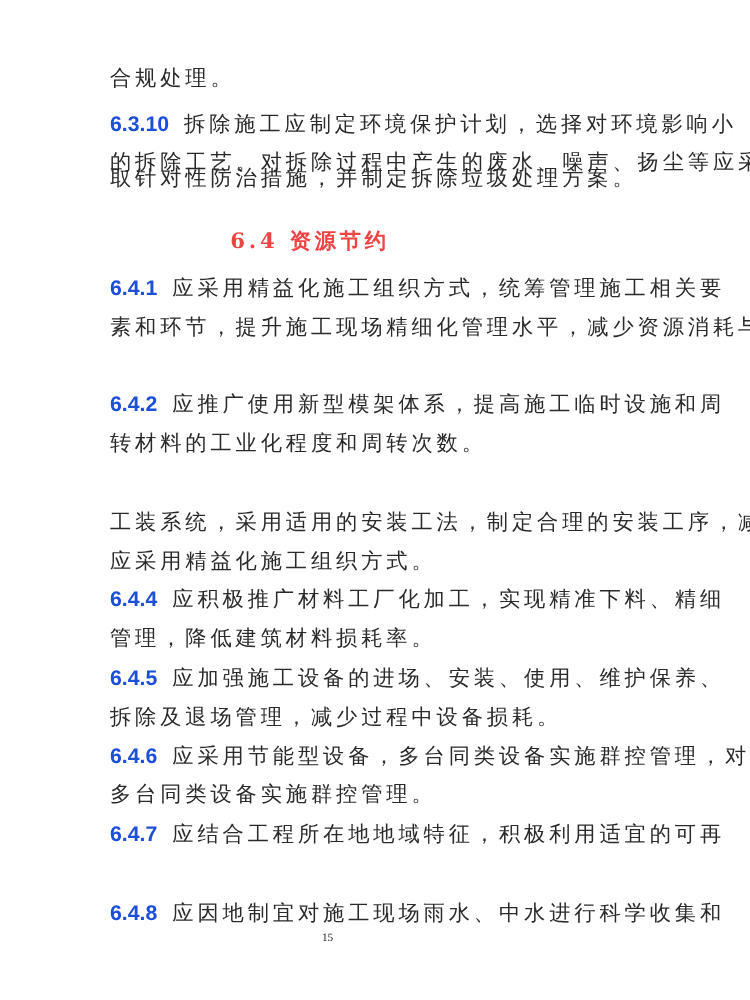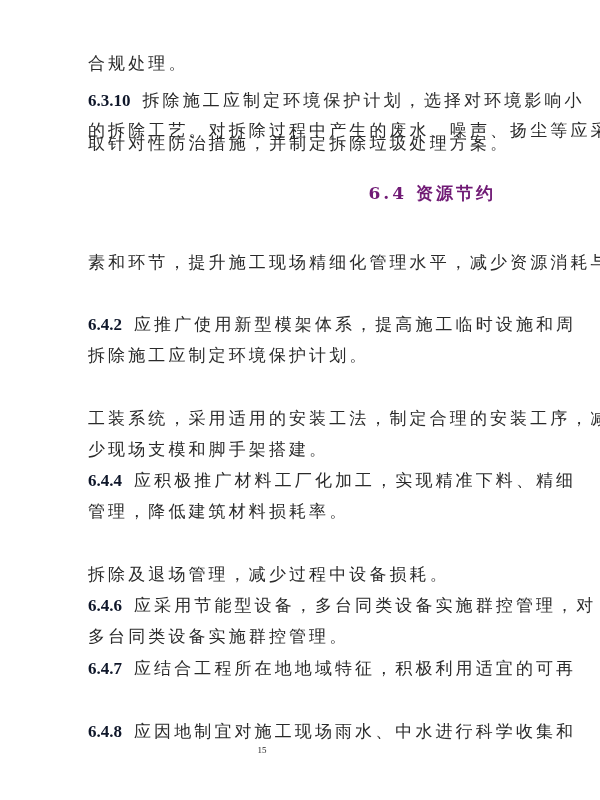--- a/index.html
+++ b/index.html
@@ -7,53 +7,55 @@
     width: 600px; height: 800px; background: #ffffff; position: relative; overflow: hidden;
     font-family: "DejaVu Serif", "Liberation Serif", serif;
     color: #1a1a1a;
   }
   .page { position: absolute; left: 0; top: 0; width: 600px; height: 800px; }
   .line {
     position: absolute; left: 88px; width: 430px;
     font-size: 17px; line-height: 22px; white-space: nowrap;
     letter-spacing: 3.1px; color: #2a2a2a;
   }
-  .num { font-weight: bold; color: #0f172a; letter-spacing: 0; margin-right: 12px; font-family: Liberation Serif, serif; }
+  .num { font-weight: bold; color: #1d4ed8; letter-spacing: 0; margin-right: 12px; font-family: Liberation Sans, sans-serif; }
   .heading {
-    position: absolute; left: 0; width: 496px; text-align: right;
-    font-size: 17px; line-height: 22px; font-weight: bold; letter-spacing: 3px; color: #701a75;
+    position: absolute; left: 0; width: 496px; text-align: center;
+    font-size: 17px; line-height: 22px; font-weight: bold; letter-spacing: 3px; color: #ef4444;
   }
   .pagenum {
     position: absolute; left: 0; width: 524px; text-align: center; top: 740px;
     font-size: 9px; font-family: Liberation Serif, serif; color: #222;
   }
 </style>
 </head>
 <body>
 
 <div class="page">
   <div class="line" style="top:52px">合规处理。</div>
 
   <div class="line" style="top:89px"><span class="num">6.3.10</span><span>拆除施工应制定环境保护计划，选择对环境影响小</span></div>
   <div class="line" style="top:119px">的拆除工艺。对拆除过程中产生的废水、噪声、扬尘等应采</div>
   <div class="line" style="top:132px">取针对性防治措施，并制定拆除垃圾处理方案。</div>
 
   <div class="heading" style="top:182px">6.4 资源节约</div>
 
+  <div class="line" style="top:220px"><span class="num">6.4.1</span><span>应采用精益化施工组织方式，统筹管理施工相关要</span></div>
   <div class="line" style="top:251px">素和环节，提升施工现场精细化管理水平，减少资源消耗与</div>
 
   <div class="line" style="top:313px"><span class="num">6.4.2</span><span>应推广使用新型模架体系，提高施工临时设施和周</span></div>
-  <div class="line" style="top:344px">拆除施工应制定环境保护计划。</div>
+  <div class="line" style="top:344px">转材料的工业化程度和周转次数。</div>
 
   <div class="line" style="top:407px">工装系统，采用适用的安装工法，制定合理的安装工序，减</div>
-  <div class="line" style="top:438px">少现场支模和脚手架搭建。</div>
+  <div class="line" style="top:438px">应采用精益化施工组织方式。</div>
 
   <div class="line" style="top:469px"><span class="num">6.4.4</span><span>应积极推广材料工厂化加工，实现精准下料、精细</span></div>
   <div class="line" style="top:500px">管理，降低建筑材料损耗率。</div>
 
+  <div class="line" style="top:532px"><span class="num">6.4.5</span><span>应加强施工设备的进场、安装、使用、维护保养、</span></div>
   <div class="line" style="top:563px">拆除及退场管理，减少过程中设备损耗。</div>
 
   <div class="line" style="top:594px"><span class="num">6.4.6</span><span>应采用节能型设备，多台同类设备实施群控管理，对</span></div>
   <div class="line" style="top:625px">多台同类设备实施群控管理。</div>
 
   <div class="line" style="top:657px"><span class="num">6.4.7</span><span>应结合工程所在地地域特征，积极利用适宜的可再</span></div>
 
   <div class="line" style="top:720px"><span class="num">6.4.8</span><span>应因地制宜对施工现场雨水、中水进行科学收集和</span></div>
 
   <div class="pagenum" style="top:745px">15</div>

